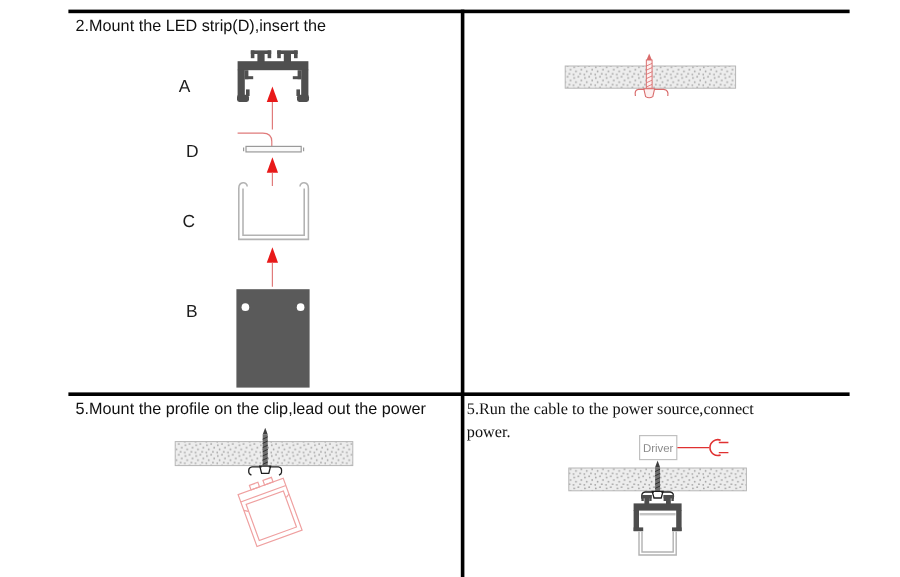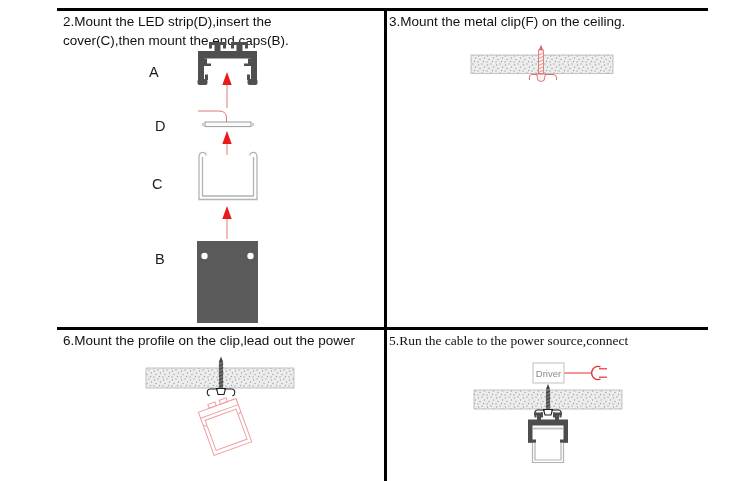--- a/index.html
+++ b/index.html
@@ -31,30 +31,27 @@
 <body>
 
 <div id="stage">
 
   <div class="rule" id="rule-top"></div>
   <div class="rule" id="rule-mid"></div>
   <div class="rule" id="rule-vert"></div>
 
   <div class="caption" id="cap2">
     <div>2.Mount the LED strip(D),insert the</div>
-    <div>cover(C),then mount the end caps(B).</div>
-  </div>
-  <div class="caption" id="cap3">
-    <div>3.Mount the metal clip(F) on the ceiling.</div>
   </div>
   <div class="caption" id="cap4">
-    <div>6.Mount the profile on the clip,lead out the power</div>
+    <div>5.Mount the profile on the clip,lead out the power</div>
   </div>
   <div class="caption" id="cap5">
     <div>5.Run the cable to the power source,connect</div>
+    <div>power.</div>
   </div>
 
   <svg id="svg2" width="384" height="327" viewBox="0 0 384 327">
 
     <text class="part-label" x="149" y="77">A</text>
     <text class="part-label" x="155" y="131">D</text>
     <text class="part-label" x="152" y="189">C</text>
     <text class="part-label" x="155" y="264">B</text>
 
     <g fill="#4f4f4f">

